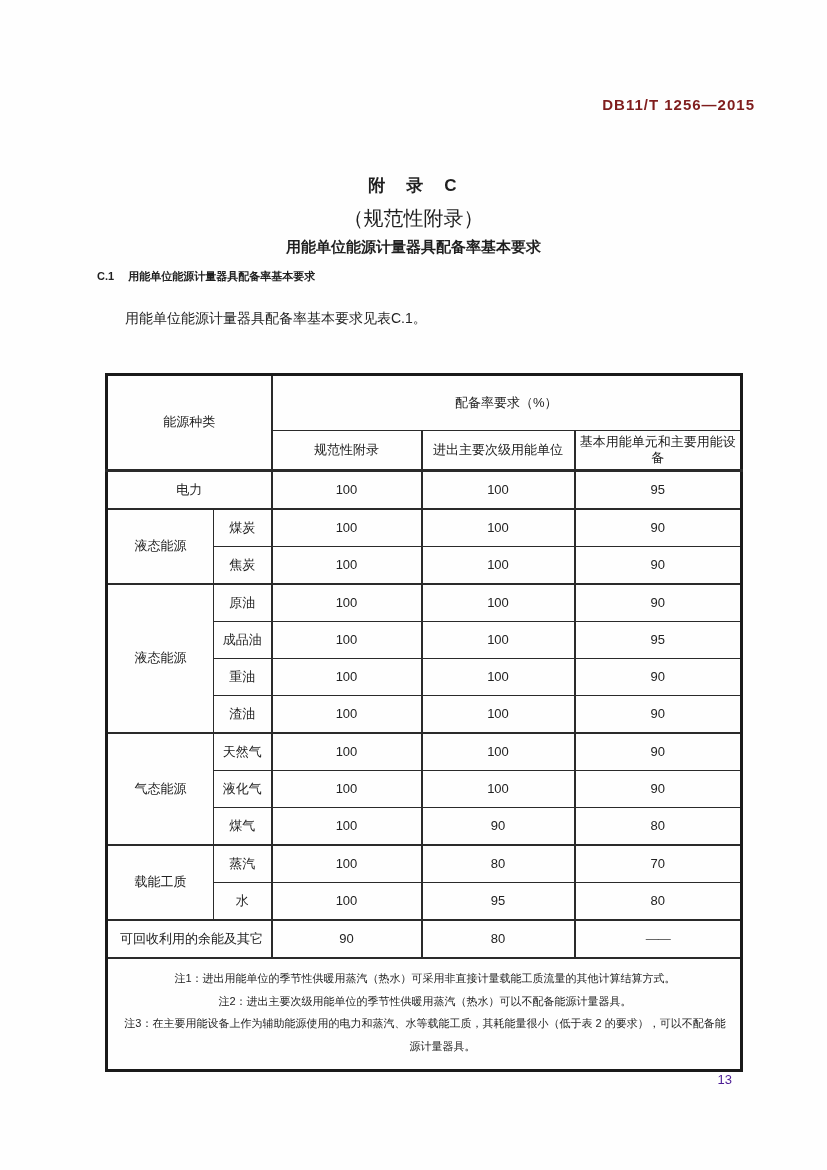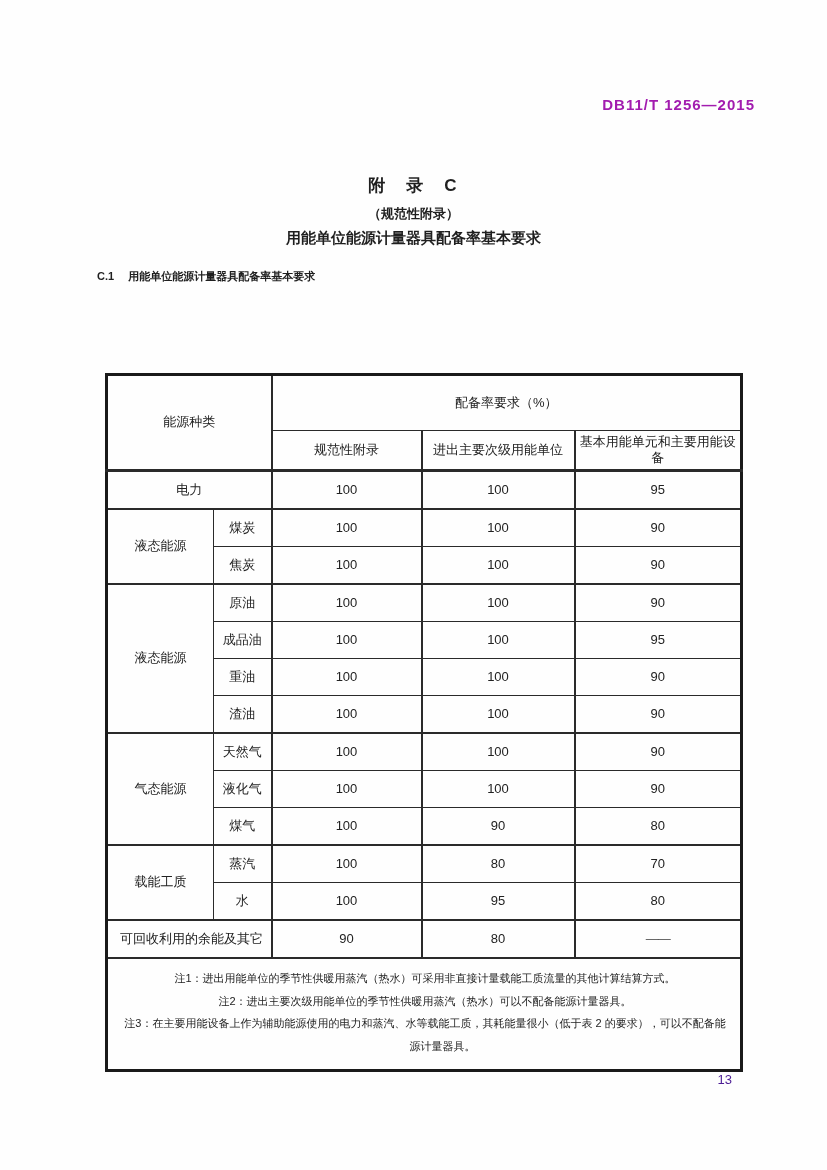--- a/index.html
+++ b/index.html
@@ -17,38 +17,38 @@
     color: #1f1f1f;
     overflow: hidden;
   }
   .doc-code {
     position: absolute;
     top: 96px;
     right: 72px;
     font-size: 15px;
     font-weight: bold;
     letter-spacing: 1px;
-    color: #a21caf;
+    color: #7f1d1d;
   }
   .title-block {
     position: absolute;
     top: 174px;
     left: 0;
     width: 100%;
     text-align: center;
   }
   .title-line1 {
     font-size: 17px;
     font-weight: bold;
     letter-spacing: 2px;
     margin-bottom: 8px;
   }
   .title-line2 {
-    font-size: 13px;
-    font-weight: bold;
+    font-size: 20px;
+    font-weight: normal;
     margin-bottom: 6px;
   }
   .title-line3 {
     font-size: 15px;
     font-weight: bold;
   }
   .section-heading {
     position: absolute;
     top: 269px;
     left: 97px;
@@ -129,20 +129,21 @@
   <div class="title-block">
     <div class="title-line1">附　录　C</div>
     <div class="title-line2">（规范性附录）</div>
     <div class="title-line3">用能单位能源计量器具配备率基本要求</div>
   </div>
 
   <div class="section-heading">
     <span class="sec-no">C.1</span><span>用能单位能源计量器具配备率基本要求</span>
   </div>
 
+  <div class="body-paragraph">用能单位能源计量器具配备率基本要求见表C.1。</div>
 
 
   <table class="req-table">
     <colgroup>
       <col style="width:107px">
         <col style="width:58px">
         <col style="width:150px">
         <col style="width:153px">
         <col style="width:167px">
     </colgroup>

